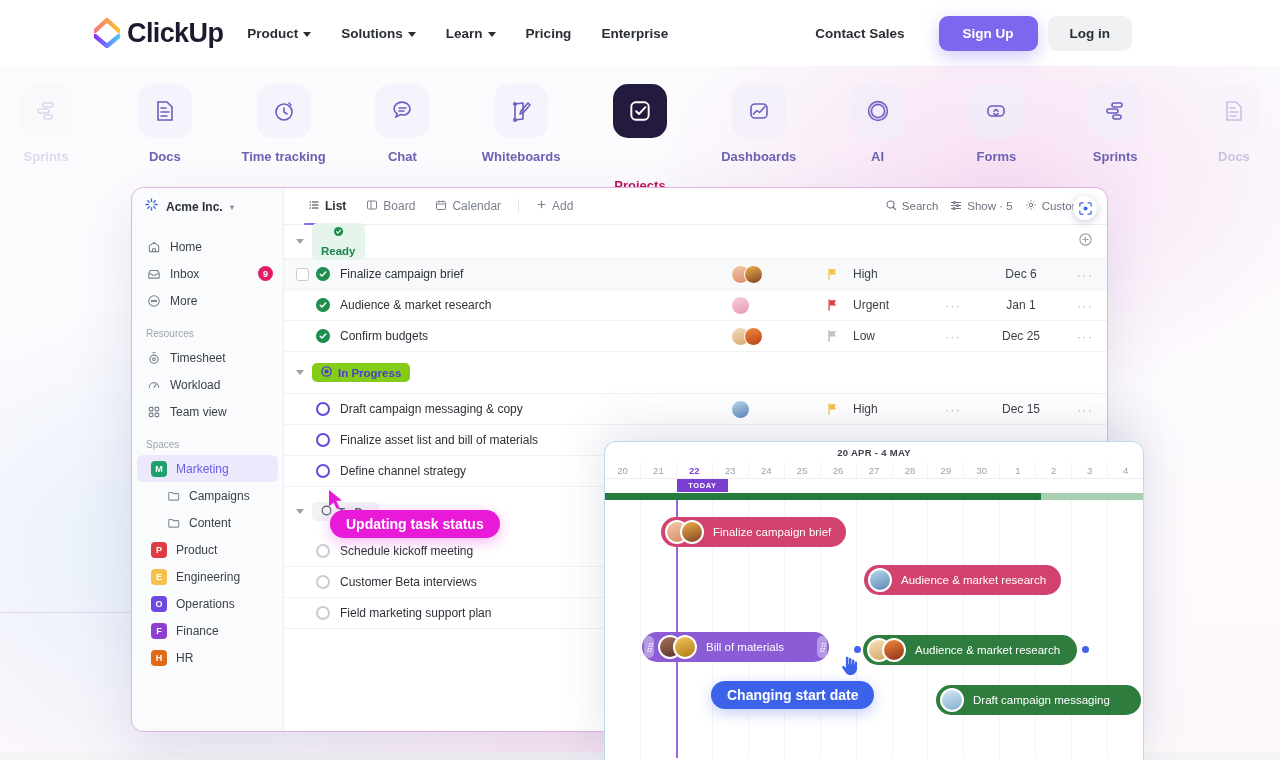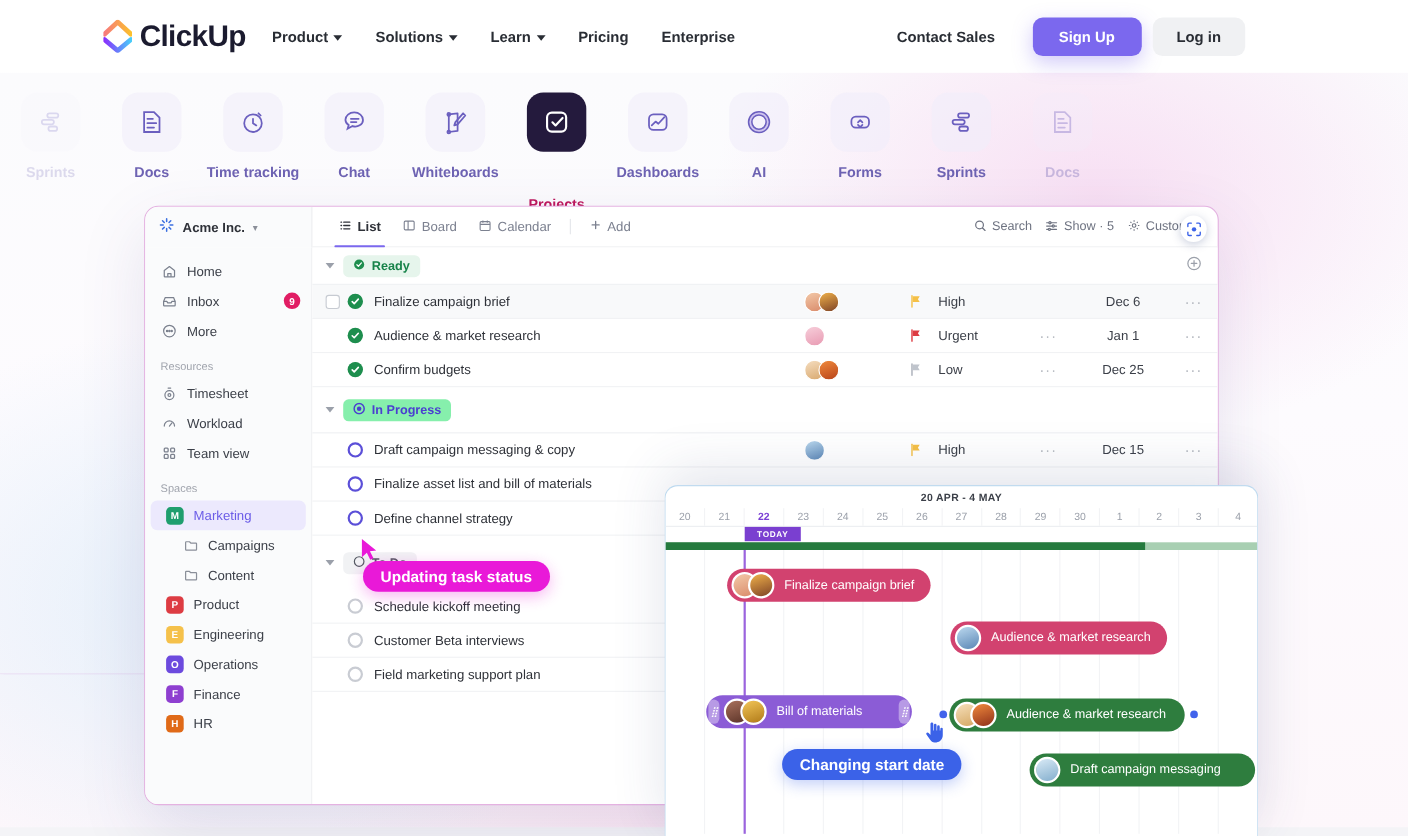--- a/index.html
+++ b/index.html
@@ -69,21 +69,21 @@
     z-index: 2; pointer-events:none;
   }
   .bottom-strip {
     position:absolute; left:0; bottom:0; width:1280px; height:8px;
     background:#f4f4f7; z-index:3;
   }
 
   
   .carousel {
     position: absolute; top: 66px; left: 0; width: 1280px; height: 110px;
-    display: flex; align-items: flex-start; justify-content: flex-start; gap: 0;
+    display: flex; align-items: flex-start; justify-content: space-between; gap: 0;
     z-index: 12;
   }
   .cslide {
     width: 92px; display: flex; flex-direction: column; align-items: center;
     padding-top: 18px; cursor: pointer;
   }
   .cicon {
     width: 54px; height: 54px; border-radius: 15px;
     background: rgba(240,238,250,.62);
     display: flex; align-items: center; justify-content: center;
@@ -177,22 +177,22 @@
   .grp-head {
     display:flex; align-items:center; gap:8px; height: 34px; padding-left: 12px;
     border-bottom: 1px solid #eef0f2;
   }
   .tri { width:0;height:0;border-left:4px solid transparent;border-right:4px solid transparent;
          border-top:5px solid #9ba0aa; cursor:pointer;}
   .grp-pill {
     display:flex; align-items:center; gap:6px; font-size:11.5px; font-weight:bold;
     padding: 3px 9px; border-radius: 5px;
   }
-  .grp-pill.ready { background:#e6f5ec; color:#18834a; }
-  .grp-pill.prog  { background:#86efac; color:#4a3fd0; }
+  .grp-pill.ready { background:#e6f5ec; color:#18834a;flex-direction:column; }
+  .grp-pill.prog  { background:#84cc16; color:#4a3fd0; }
   .grp-pill.todo  { background:#f1f2f4; color:#555963; }
   .grp-add { margin-left:auto; margin-right: 14px; color:#9ba0aa; cursor:pointer; }
 
   .row {
     display:flex; align-items:center; height: 31px;
     border-bottom: 1px solid #f1f2f4; padding-left: 12px; font-size: 12px;
     color:#2e3138;
   }
   .row.hl { background:#f8f9fa; }
   .chk {

